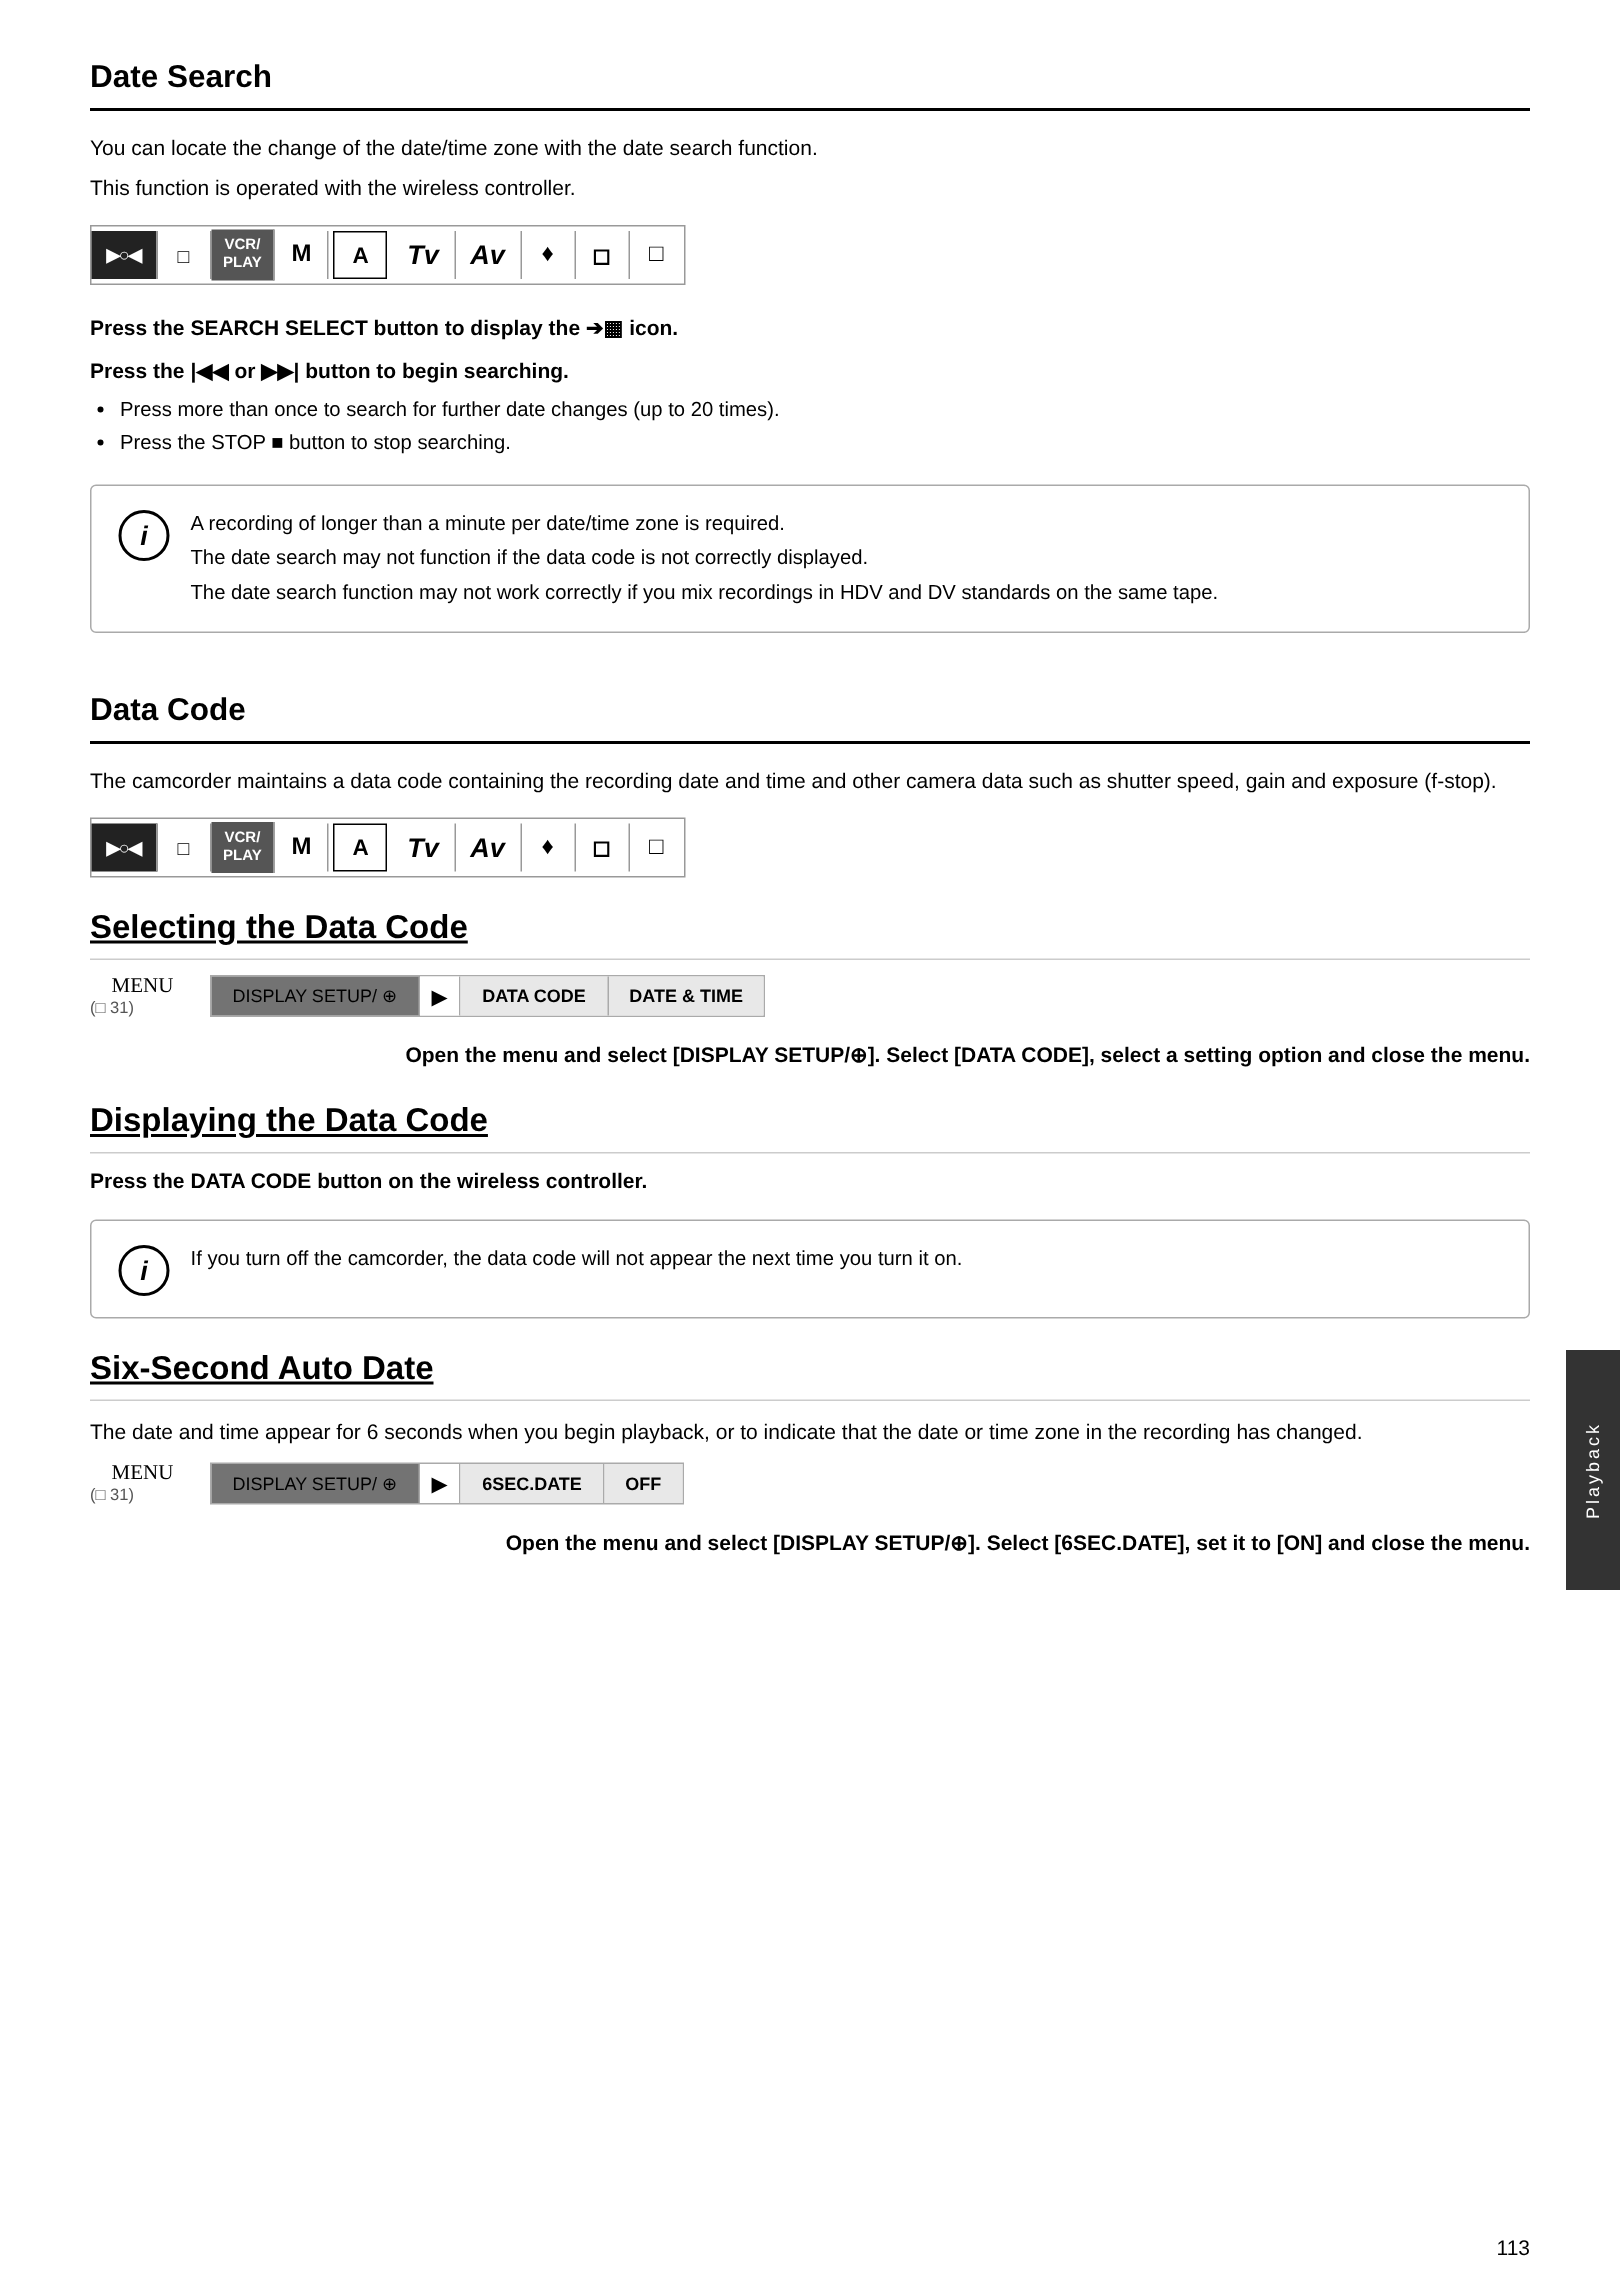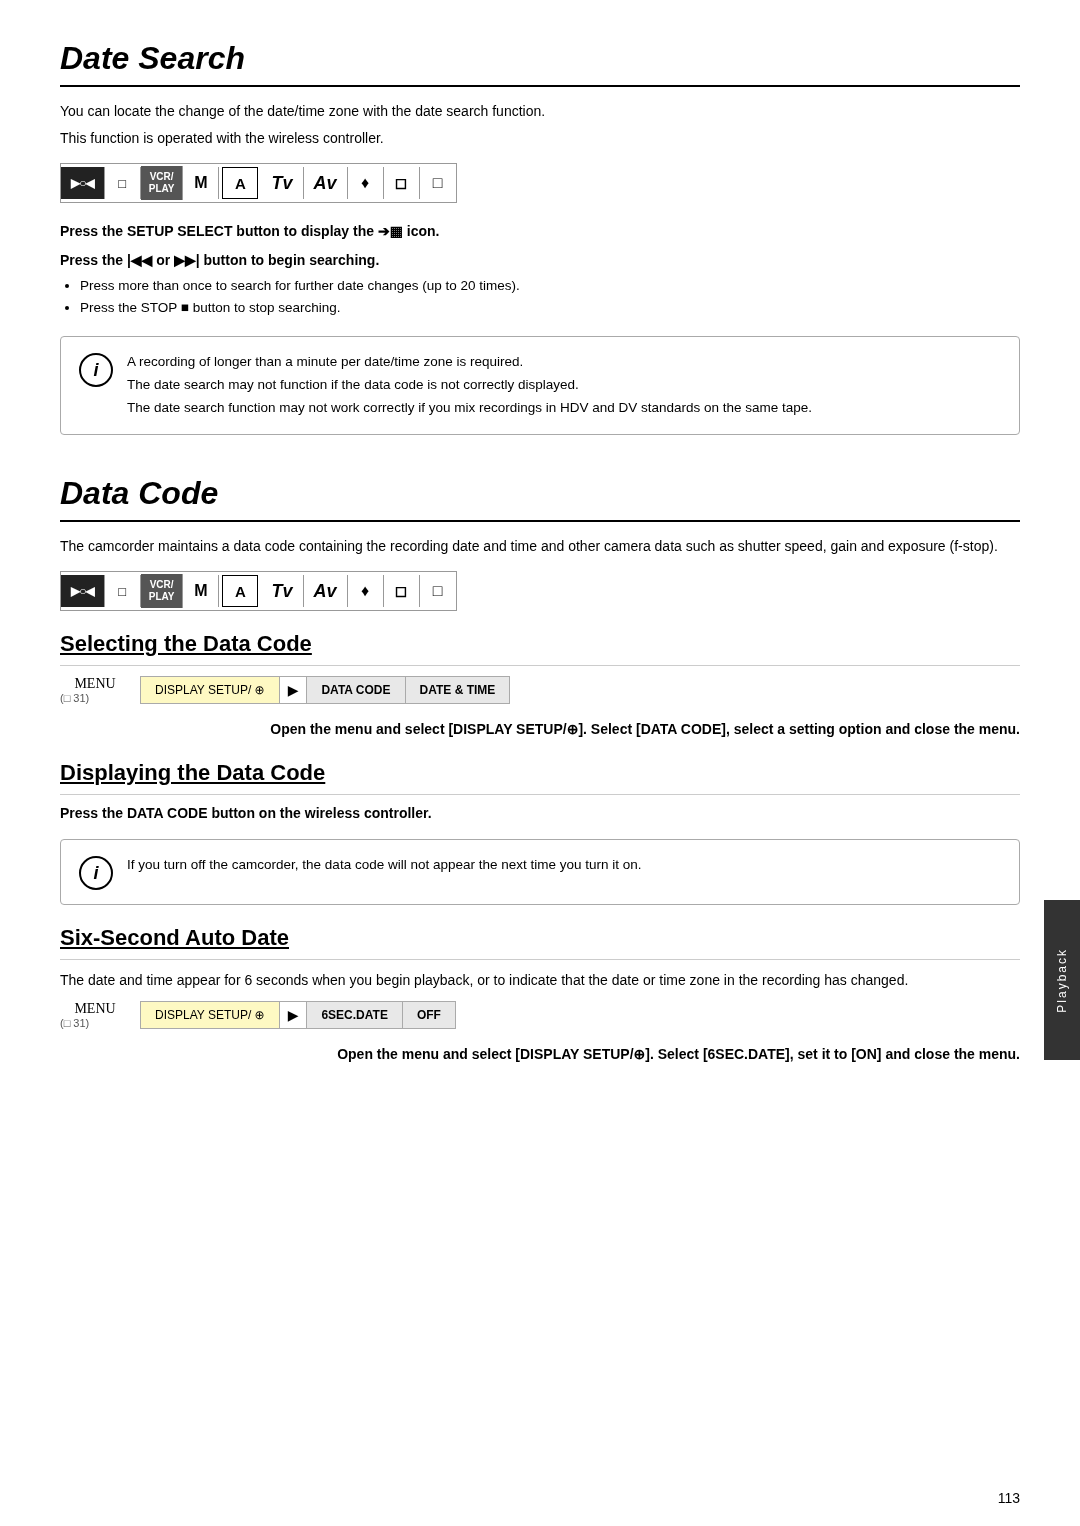--- a/index.html
+++ b/index.html
@@ -37,22 +37,21 @@
     .playback-sidebar span {
       color: #fff;
       font-size: 12px;
       writing-mode: vertical-rl;
       transform: rotate(180deg);
       letter-spacing: 2px;
     }
 
     
     .section-title {
-      font-size: 32px;
-      font-style: italic;
+      font-size: 21px;
       font-weight: bold;
       margin-bottom: 8px;
     }
     .section-divider {
       border: none;
       border-top: 2px solid #000;
       margin-bottom: 14px;
     }
     .section-subtitle-divider {
       border: none;
@@ -195,21 +194,21 @@
       display: flex;
       align-items: stretch;
       border: 1px solid #aaa;
     }
     .menu-cell {
       padding: 5px 14px;
       font-size: 12px;
       border-right: 1px solid #aaa;
       display: flex;
       align-items: center;
-      background: #fef9c3;
+      background: #737373;
     }
     .menu-cell:last-child {
       border-right: none;
     }
     .menu-cell.arrow {
       background: #fff;
       padding: 5px 8px;
       font-size: 14px;
     }
     .menu-cell.highlight {
@@ -250,21 +249,21 @@
   <div class="mode-bar-cell" style="border:1px solid #000; margin:3px; padding:3px 8px; font-size:15px; font-weight:bold;">A</div>
   <div class="mode-bar-cell" style="font-size:18px; font-style:italic; font-weight:bold;">Tv</div>
   <div class="mode-bar-cell" style="font-size:18px; font-style:italic; font-weight:bold;">Av</div>
   <div class="mode-bar-cell" style="font-size:16px;">♦</div>
   <div class="mode-bar-cell" style="font-size:15px;">◻</div>
   <div class="mode-bar-cell" style="font-size:16px;">□</div>
 </div>
 
 <div class="steps">
   <div class="step">
-    <span>Press the SETUP SELECT button to display the ➔▦ icon.</span>
+    <span>Press the SEARCH SELECT button to display the ➔▦ icon.</span>
   </div>
   <div class="step">
     <span>Press the |◀◀ or ▶▶| button to begin searching.</span>
     <ul class="sub-steps">
       <li class="sub-step">Press more than once to search for further date changes (up to 20 times).</li>
       <li class="sub-step">Press the STOP ■ button to stop searching.</li>
     </ul>
   </div>
 </div>
 

